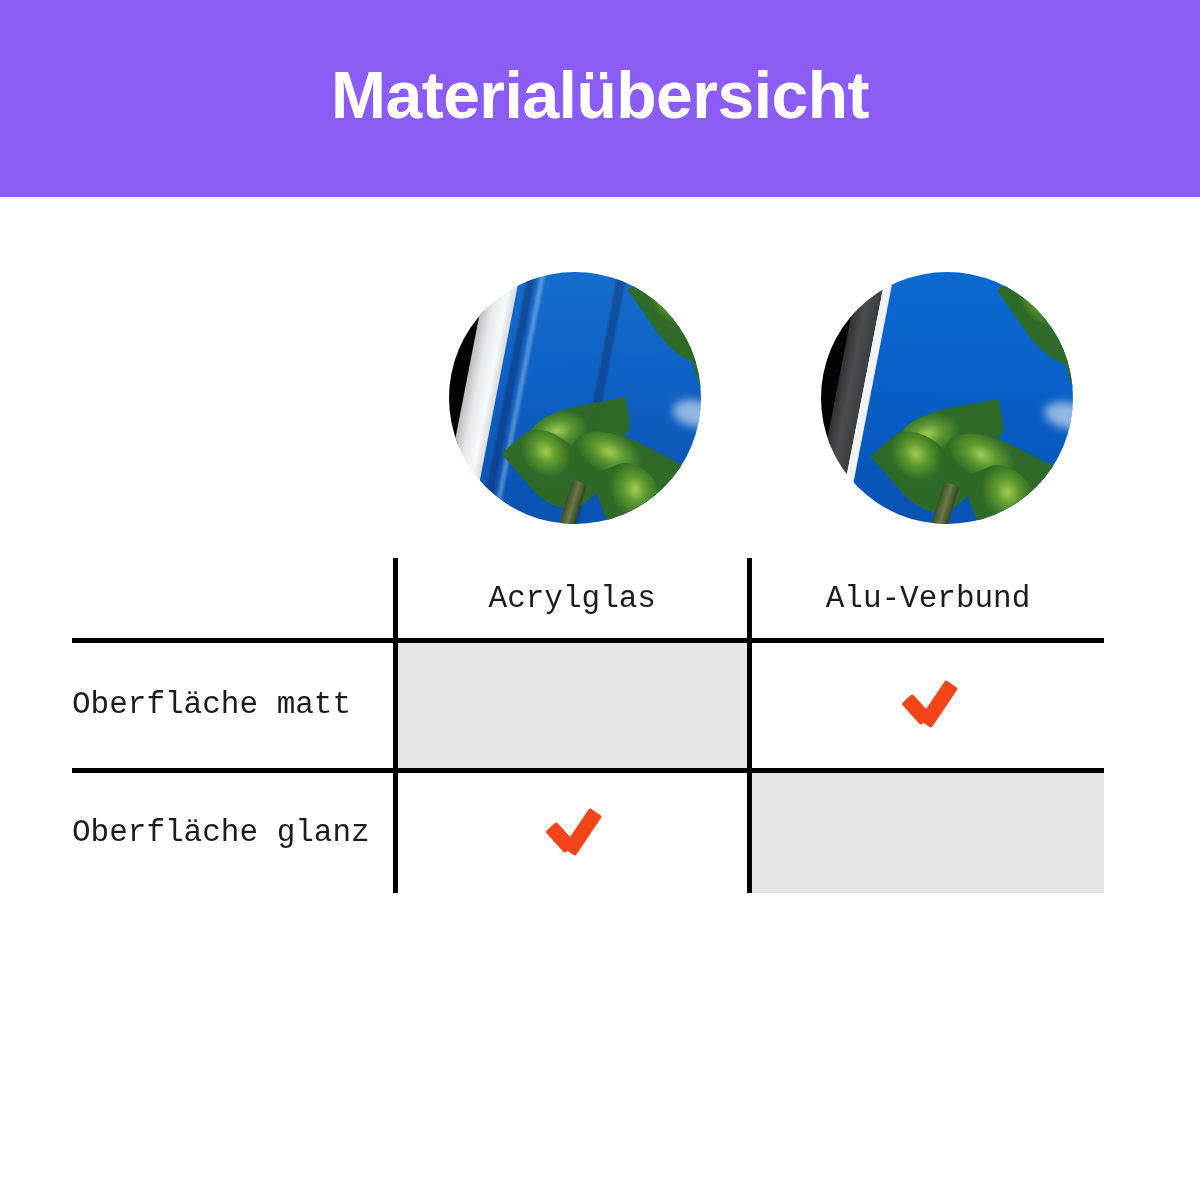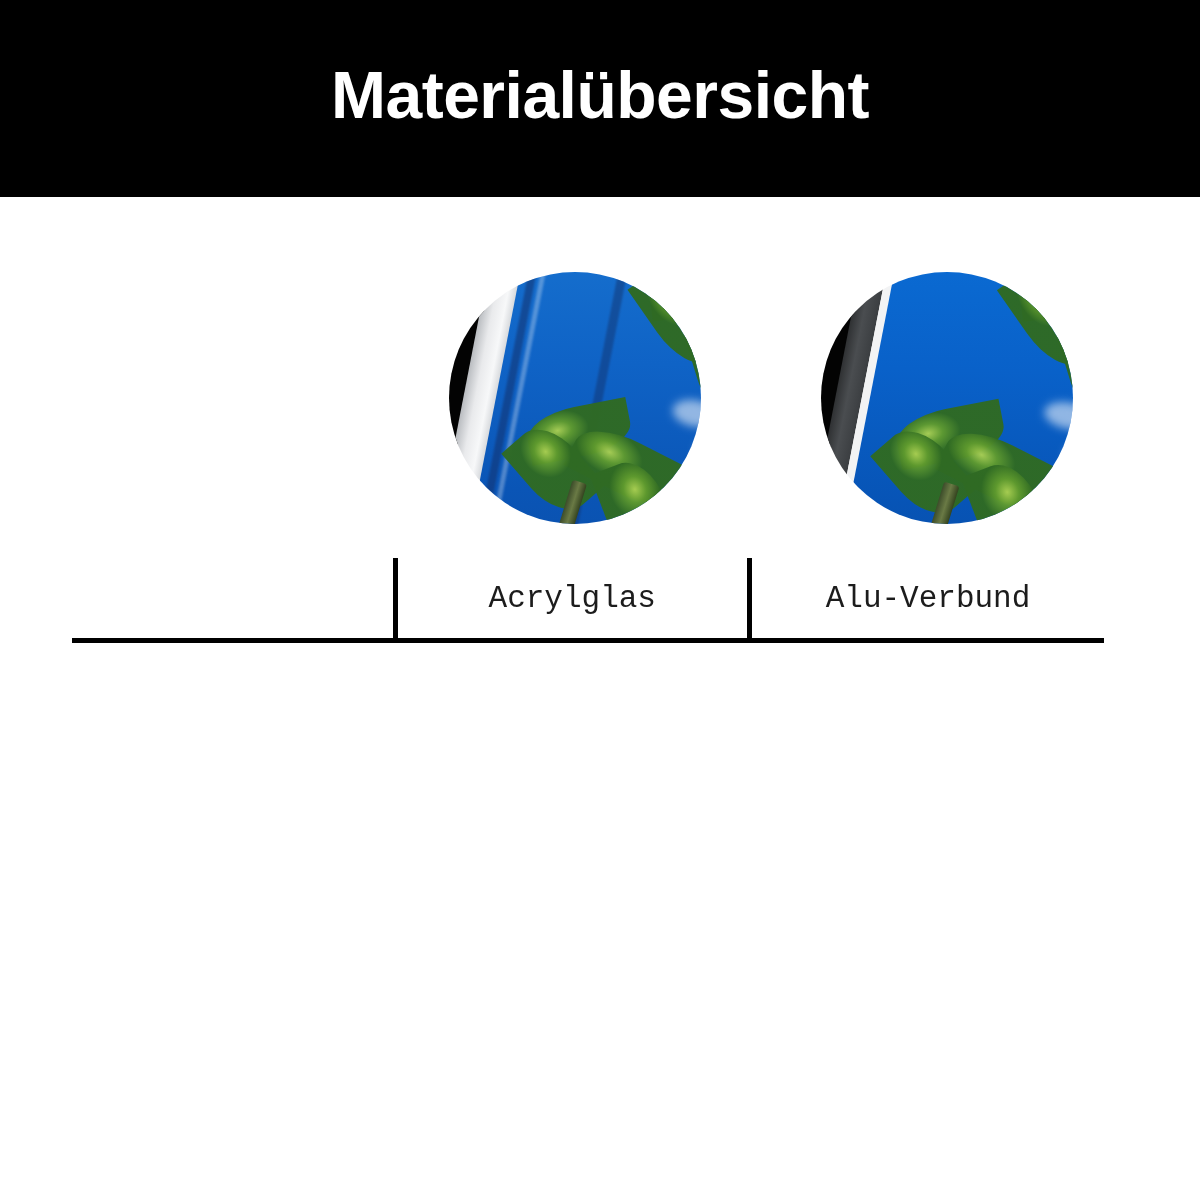--- a/index.html
+++ b/index.html
@@ -15,21 +15,21 @@
     overflow: hidden;
   }
 
   
   .header-banner {
     position: absolute;
     left: 0;
     top: 0;
     width: 1200px;
     height: 197px;
-    background: #000000;
+    background: #8b5cf6;
     display: flex;
     align-items: center;
     justify-content: center;
   }
   .header-title {
     color: #ffffff;
     font-family: "Liberation Sans", sans-serif;
     font-weight: bold;
     font-size: 66px;
     letter-spacing: -0.5px;
@@ -310,16 +310,38 @@
     <thead>
       <tr>
         <th class="hdr-blank"></th>
         <th class="hdr-cell">Acrylglas</th>
         <th class="hdr-cell">Alu-Verbund</th>
       </tr>
     </thead>
     <tbody>
 
 
-
+      <tr class="r2">
+        <td class="row-label">
+          <div>Oberfläche matt</div>
+        </td>
+        <td class="cell off">
+          <span class="blank-mark"></span>
+        </td>
+        <td class="cell">
+          <span class="check"></span>
+        </td>
+      </tr>
+
+      <tr class="r3">
+        <td class="row-label last">
+          <div>Oberfläche glanz</div>
+        </td>
+        <td class="cell last">
+          <span class="check"></span>
+        </td>
+        <td class="cell last off">
+          <span class="blank-mark"></span>
+        </td>
+      </tr>
     </tbody>
   </table>
 </div>
 
 </body></html>

